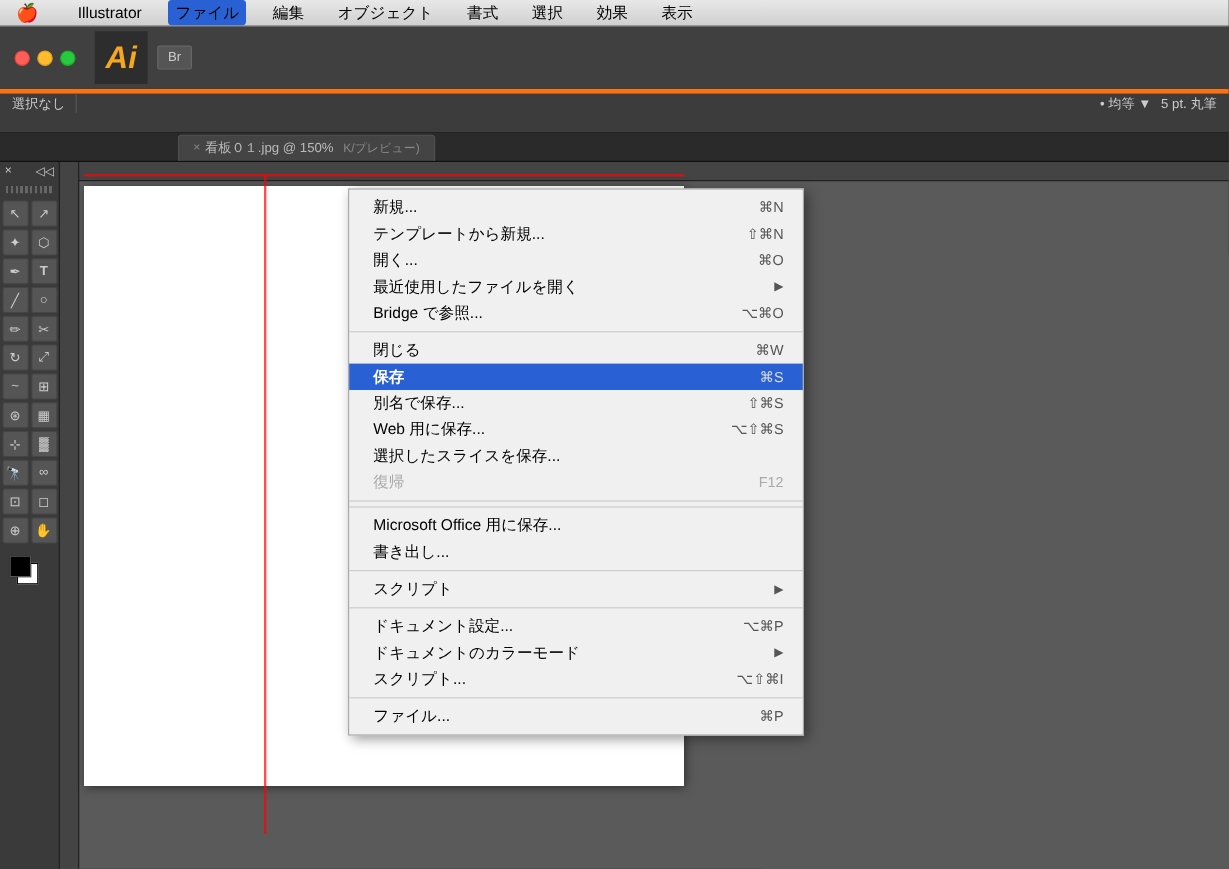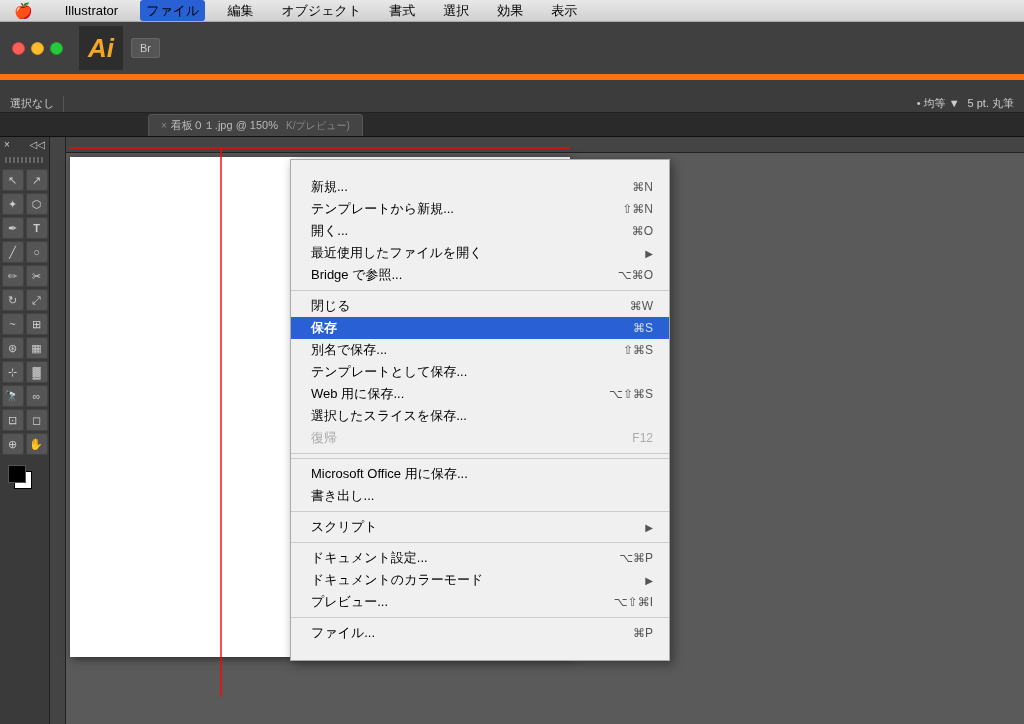--- a/index.html
+++ b/index.html
@@ -96,24 +96,24 @@
       display: flex;
       align-items: center;
     }
 
     
     .control-bar {
       width: 100%;
       height: 28px;
       background: #3c3c3c;
       display: flex;
-      align-items: flex-start;
+      align-items: flex-end;
       padding: 16px 10px;
       gap: 8px;
-      border-top: 6px solid #f97316;
+      border-top: 4px solid #f97316;
       border-bottom: 1px solid #222;
     }
     .control-bar-text {
       color: #ccc;
       font-size: 11px;
     }
     .control-separator {
       width: 1px;
       height: 16px;
       background: #555;
@@ -246,21 +246,21 @@
     
     .file-menu-dropdown {
       position: absolute;
       top: 22px;
       left: 290px;
       width: 380px;
       background: #f0f0f0;
       border: 1px solid #aaa;
       box-shadow: 3px 3px 10px rgba(0,0,0,0.4);
       font-size: 13px;
-      padding: 16px 0;
+      padding: 4px 0;
       z-index: 300;
     }
     .menu-item {
       display: flex;
       align-items: center;
       justify-content: space-between;
       padding: 3px 16px 3px 20px;
       color: #000;
       cursor: default;
       height: 22px;
@@ -453,23 +453,20 @@
     </div>
     <div class="menu-item highlighted">
       <span style="font-weight:bold;">保存</span>
       <span class="menu-shortcut" style="color:#ddd;">⌘S</span>
     </div>
     <div class="menu-item">
       <span>別名で保存...</span>
       <span class="menu-shortcut">⇧⌘S</span>
     </div>
     <div class="menu-item">
-      <span>テンプレートとして保存...</span>
-    </div>
-    <div class="menu-item">
       <span>Web 用に保存...</span>
       <span class="menu-shortcut">⌥⇧⌘S</span>
     </div>
     <div class="menu-item">
       <span>選択したスライスを保存...</span>
     </div>
     <div class="menu-item disabled">
       <span>復帰</span>
       <span class="menu-shortcut" style="color:#aaa;">F12</span>
     </div>
@@ -497,21 +494,21 @@
 
     <div class="menu-item">
       <span>ドキュメント設定...</span>
       <span class="menu-shortcut">⌥⌘P</span>
     </div>
     <div class="menu-item">
       <span>ドキュメントのカラーモード</span>
       <span class="menu-arrow">▶</span>
     </div>
     <div class="menu-item">
-      <span>プレビュー...</span>
+      <span>スクリプト...</span>
       <span class="menu-shortcut">⌥⇧⌘I</span>
     </div>
 
     <div class="menu-separator"></div>
 
     <div class="menu-item">
       <span>ファイル...</span>
       <span class="menu-shortcut">⌘P</span>
     </div>
   </div>

